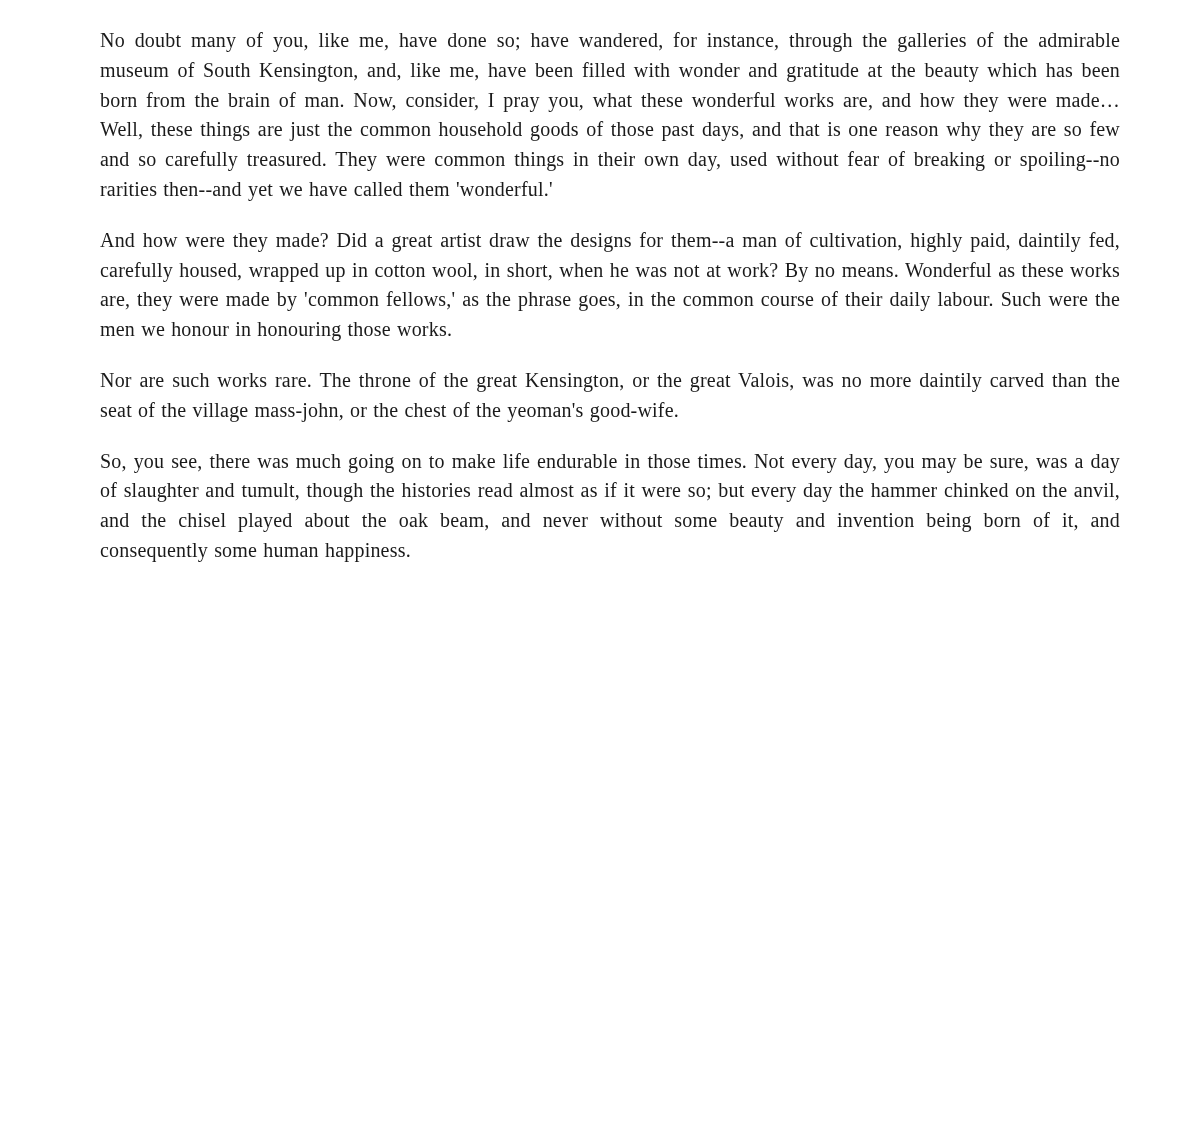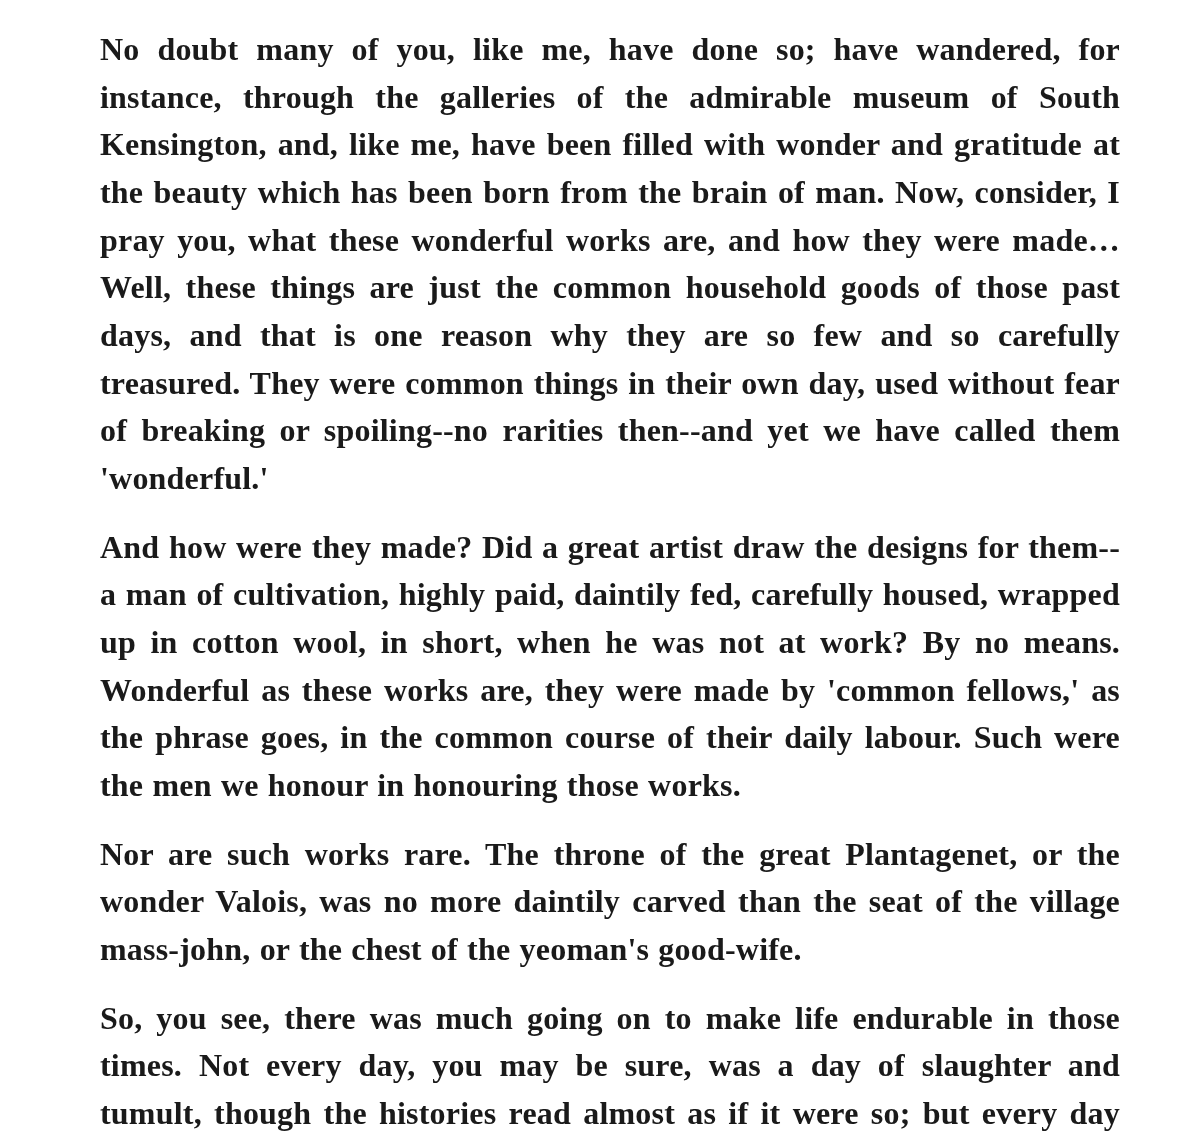--- a/index.html
+++ b/index.html
@@ -15,33 +15,32 @@
     color: #1a1a1a;
   }
   .page {
     box-sizing: border-box;
     width: 1200px;
     height: 1132px;
     padding: 26px 80px 40px 100px;
     background: #ffffff;
   }
   .paragraph {
-    font-size: 32px;
+    font-size: 20px;
     line-height: 1.49;
     text-align: justify;
     margin: 0 0 21px 0;
     letter-spacing: 0.2px;
     word-spacing: 1px;
-    font-weight: bold;
   }
   .paragraph:last-child {
     margin-bottom: 16px;
   }
 </style>
 </head>
 <body>
 
 <div class="page">
   <p class="paragraph">No doubt many of you, like me, have done so; have wandered, for instance, through the galleries of the admirable museum of South Kensington, and, like me, have been filled with wonder and gratitude at the beauty which has been born from the brain of man. Now, consider, I pray you, what these wonderful works are, and how they were made… Well, these things are just the common household goods of those past days, and that is one reason why they are so few and so carefully treasured. They were common things in their own day, used without fear of breaking or spoiling--no rarities then--and yet we have called them 'wonderful.'</p>
   <p class="paragraph">And how were they made? Did a great artist draw the designs for them--a man of cultivation, highly paid, daintily fed, carefully housed, wrapped up in cotton wool, in short, when he was not at work? By no means. Wonderful as these works are, they were made by 'common fellows,' as the phrase goes, in the common course of their daily labour. Such were the men we honour in honouring those works.</p>
-  <p class="paragraph">Nor are such works rare. The throne of the great Plantagenet, or the wonder Valois, was no more daintily carved than the seat of the village mass-john, or the chest of the yeoman's good-wife.</p>
+  <p class="paragraph">Nor are such works rare. The throne of the great Kensington, or the great Valois, was no more daintily carved than the seat of the village mass-john, or the chest of the yeoman's good-wife.</p>
   <p class="paragraph">So, you see, there was much going on to make life endurable in those times. Not every day, you may be sure, was a day of slaughter and tumult, though the histories read almost as if it were so; but every day the hammer chinked on the anvil, and the chisel played about the oak beam, and never without some beauty and invention being born of it, and consequently some human happiness.</p>
 </div>
 
 </body></html>

